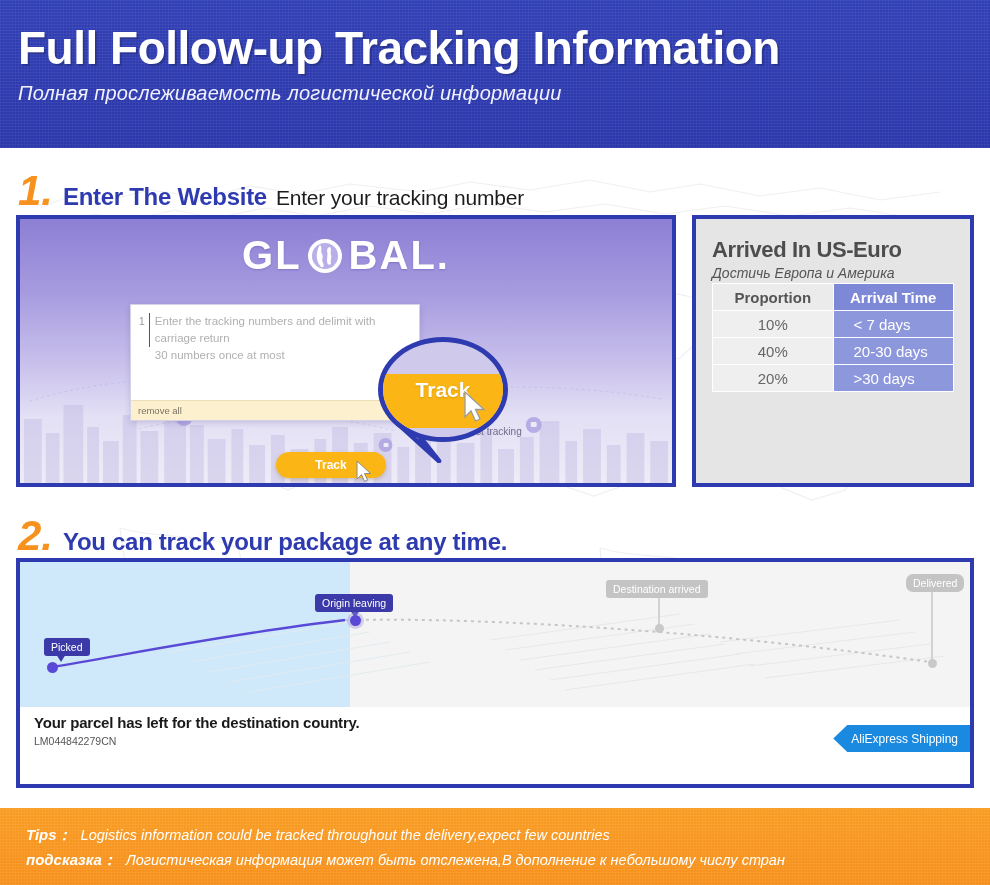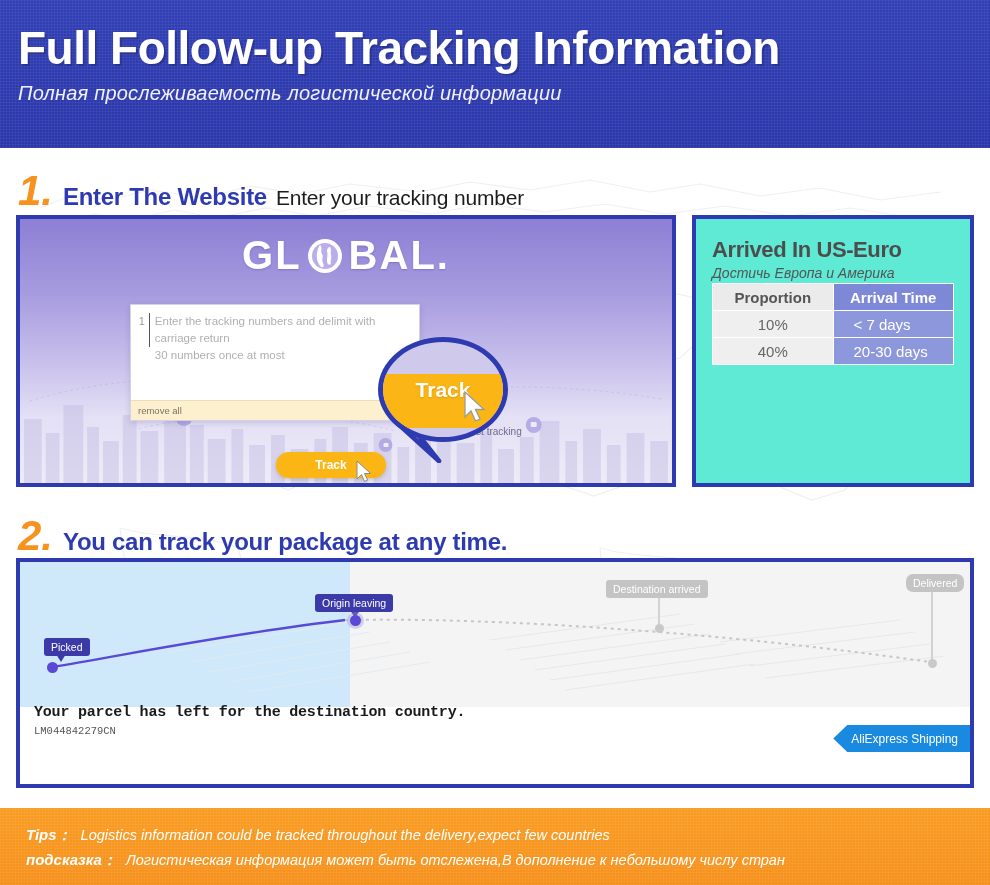--- a/index.html
+++ b/index.html
@@ -109,21 +109,21 @@
     position:absolute; left:0; top:36px; width:100%; text-align:center;
     color:#ffffff; font-size:21px; font-weight:bold;
     text-shadow:0 1px 2px rgba(140,90,0,.3);
   }
   .bubble-tail { position:absolute; left:8px; top:90px; width:56px; height:44px; }
   .cursor-lg { position:absolute; left:80px; top:48px; width:26px; height:34px; }
 
   
   .s1-right {
     position:absolute; left:692px; top:215px; width:282px; height:272px;
-    border:4px solid #2e3bb0; background:#5eead4; padding:18px 16px 0 16px;
+    border:4px solid #2e3bb0; background:#e5e5e5; padding:18px 16px 0 16px;
   }
   .ar-title { font-size:22px; font-weight:bold; color:#4d4d4d; letter-spacing:-0.4px; }
   .ar-sub { font-size:14px; color:#555; font-style:italic; margin-top:2px; }
   table.arr { width:100%; border-collapse:collapse; margin-top:2px; table-layout:fixed; }
   table.arr th, table.arr td {
     height:27px; font-size:15px; text-align:center; border:1px solid #ffffff;
   }
   table.arr th.pcol { background:#ebebeb; color:#555; font-weight:bold; }
   table.arr th.acol { background:#7d88d6; color:#fff; font-weight:bold; }
   table.arr td.pcol { background:#efefef; color:#666; }
@@ -141,21 +141,21 @@
   .pin.halo { width:17px; height:17px; background:rgba(160,150,220,.4); }
   .pin.grey { width:9px; height:9px; background:#c9c9c9; }
   .tag {
     position:absolute; font-size:10.5px; color:#fff; padding:3px 7px;
     border-radius:3px; white-space:nowrap; font-family:"Liberation Sans",sans-serif;
   }
   .tag.on { background:#3b3aa8; }
   .tag.off { background:#c4c4c4; }
   .stem { position:absolute; width:2px; background:#d2d2d2; }
 
-  .s2-status { position:absolute; left:14px; top:142px;font-family:Liberation Mono, monospace; }
+  .s2-status { position:absolute; left:14px; top:152px; }
   .s2-status .l1 { font-size:15px; font-weight:bold; color:#1a1a1a; letter-spacing:-0.2px; }
   .s2-status .l2 { font-size:10.5px; color:#555; margin-top:4px; }
 
   .ribbon {
     position:absolute; right:0; top:163px; height:27px; background:#1a8ae0;
     color:#fff; font-size:12px; display:flex; align-items:center;
     padding:0 12px 0 18px;
     clip-path: polygon(14px 0, 100% 0, 100% 100%, 14px 100%, 0 50%);
   }
 
@@ -324,20 +324,24 @@
       </thead>
       <tbody>
         <tr>
           <td class="pcol">10%</td>
           <td class="acol">&lt; 7 days</td>
         </tr>
         <tr>
           <td class="pcol">40%</td>
           <td class="acol">20-30 days</td>
         </tr>
+        <tr>
+          <td class="pcol">20%</td>
+          <td class="acol">&gt;30 days</td>
+        </tr>
       </tbody>
     </table>
   </div>
 
   <div class="sec-head" style="left:18px; top:515px;">
     <span class="sec-num">2.</span>
     <span class="sec-title">You can track your package at any time.</span>
   </div>
 
   <div class="s2-panel">

